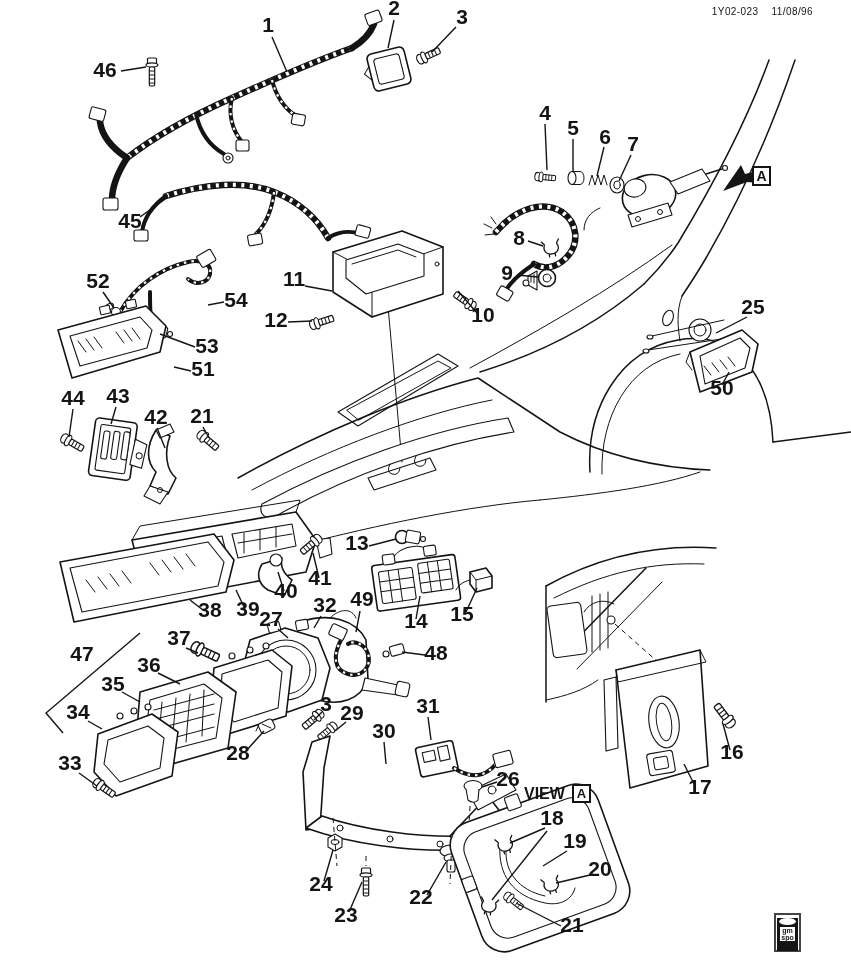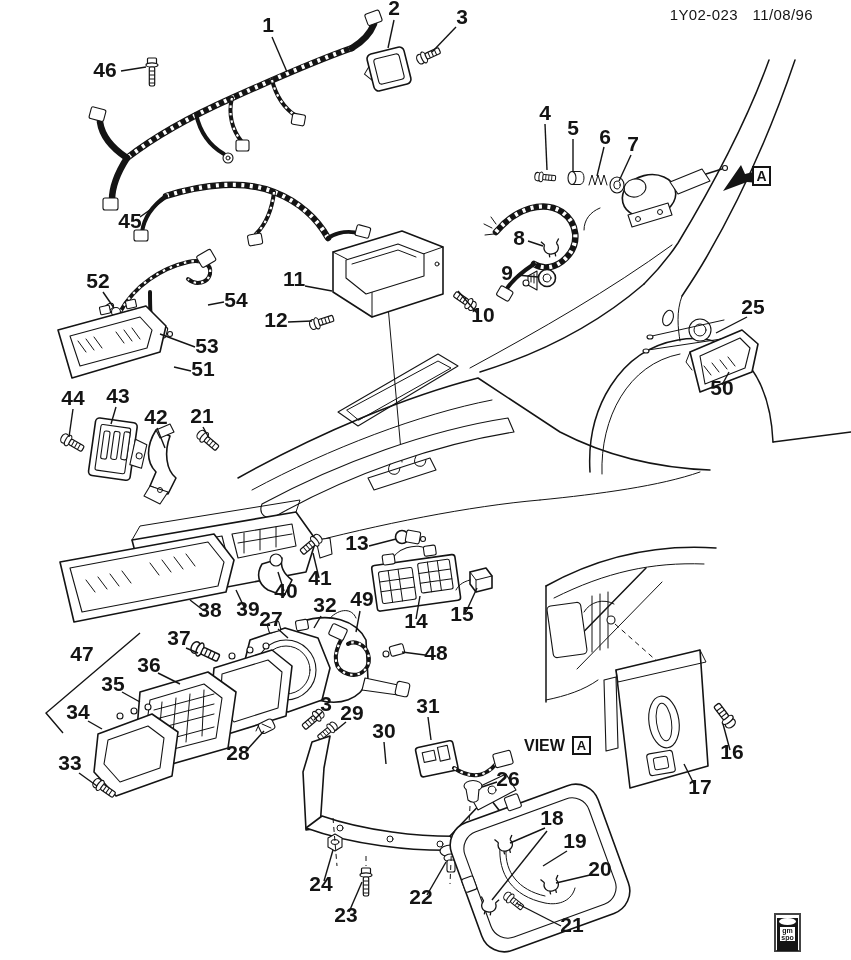--- a/index.html
+++ b/index.html
@@ -10,23 +10,23 @@
   svg .leader{stroke:#141414;stroke-width:1.4;fill:none;}
   svg .ln{stroke:#141414;fill:none;stroke-width:1.5;stroke-linecap:round;stroke-linejoin:round;}
   svg .thin{stroke:#141414;fill:none;stroke-width:1;stroke-linecap:round;}
   svg .face{stroke:#141414;fill:#ffffff;stroke-width:1.6;stroke-linejoin:round;}
   svg .face2{stroke:#141414;fill:#ffffff;stroke-width:1.1;stroke-linejoin:round;}
   svg .loom{fill:none;stroke:#141414;stroke-width:6.5;stroke-linecap:round;}
   svg .loom2{fill:none;stroke:#141414;stroke-width:4;stroke-linecap:round;}
   svg .tick{fill:none;stroke:#ffffff;stroke-width:4.2;stroke-dasharray:3 5.5;}
   svg .tick2{fill:none;stroke:#ffffff;stroke-width:2.2;stroke-dasharray:2.5 5;}
   svg .dash{stroke:#141414;stroke-width:1;fill:none;stroke-dasharray:5 4;}
-  .hdr{position:absolute;top:6px;right:38px;font-size:15px;letter-spacing:.4px;}
+  .hdr{position:absolute;top:6px;right:38px;font-size:10px;letter-spacing:.4px;}
   .hdr span{margin-left:10px;}
-  .viewa{position:absolute;left:524px;top:736px;display:flex;align-items:center;gap:7px;
+  .viewa{position:absolute;left:524px;top:784px;display:flex;align-items:center;gap:7px;
          font-weight:bold;font-size:16px;}
   .boxA{display:inline-flex;align-items:center;justify-content:center;width:15px;height:15px;
         border:2.5px solid #141414;font-size:13px;font-weight:bold;background:#fff;}
   .arrowbox{position:absolute;left:752px;top:166px;width:15px;height:16px;border:2.5px solid #141414;
         display:flex;align-items:center;justify-content:center;font-size:14px;font-weight:bold;background:#fff;}
   .gmspo{position:absolute;left:774px;top:913px;width:27px;height:39px;border:2px solid #444;
         background:#fff;box-sizing:border-box;padding:1px;}
   .gmspo-inner{width:100%;height:100%;background:#141414;position:relative;}
   .gmspo-oval{width:17px;height:7px;background:#fff;border-radius:50%;margin:2px auto 1px auto;}
   .gmspo-text{background:#fff;border:1px solid #141414;margin:0 2px;text-align:center;

